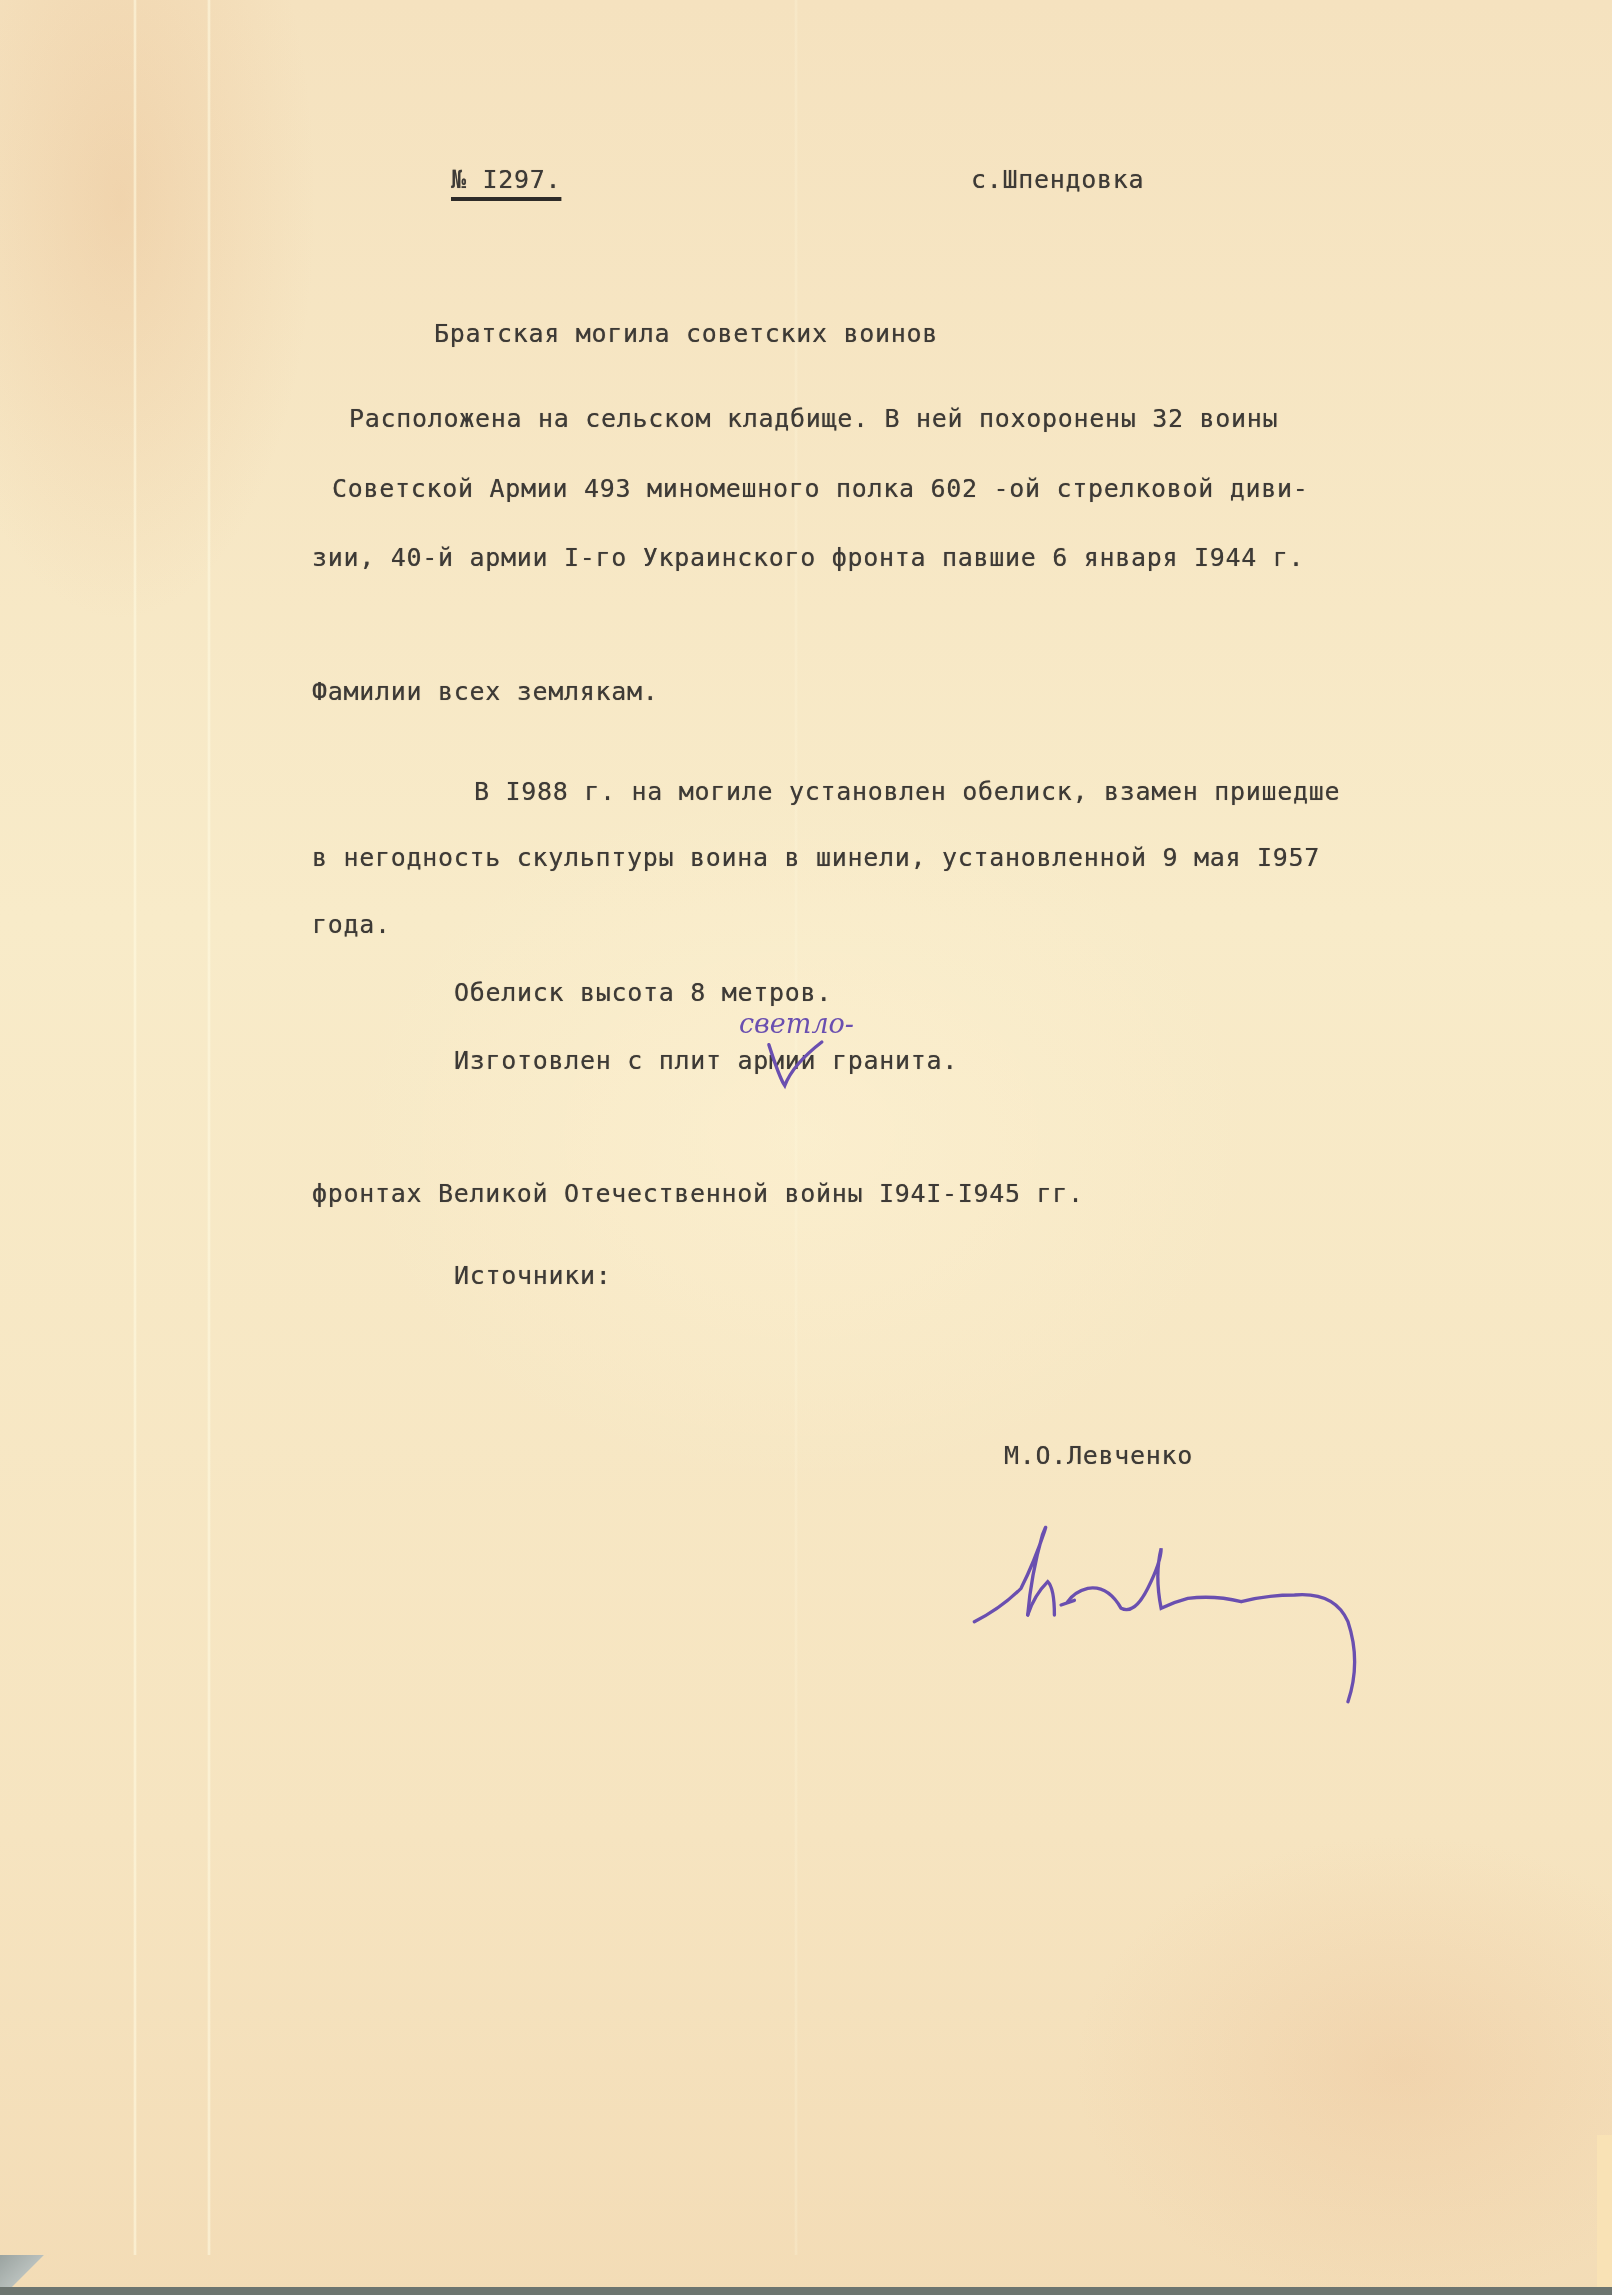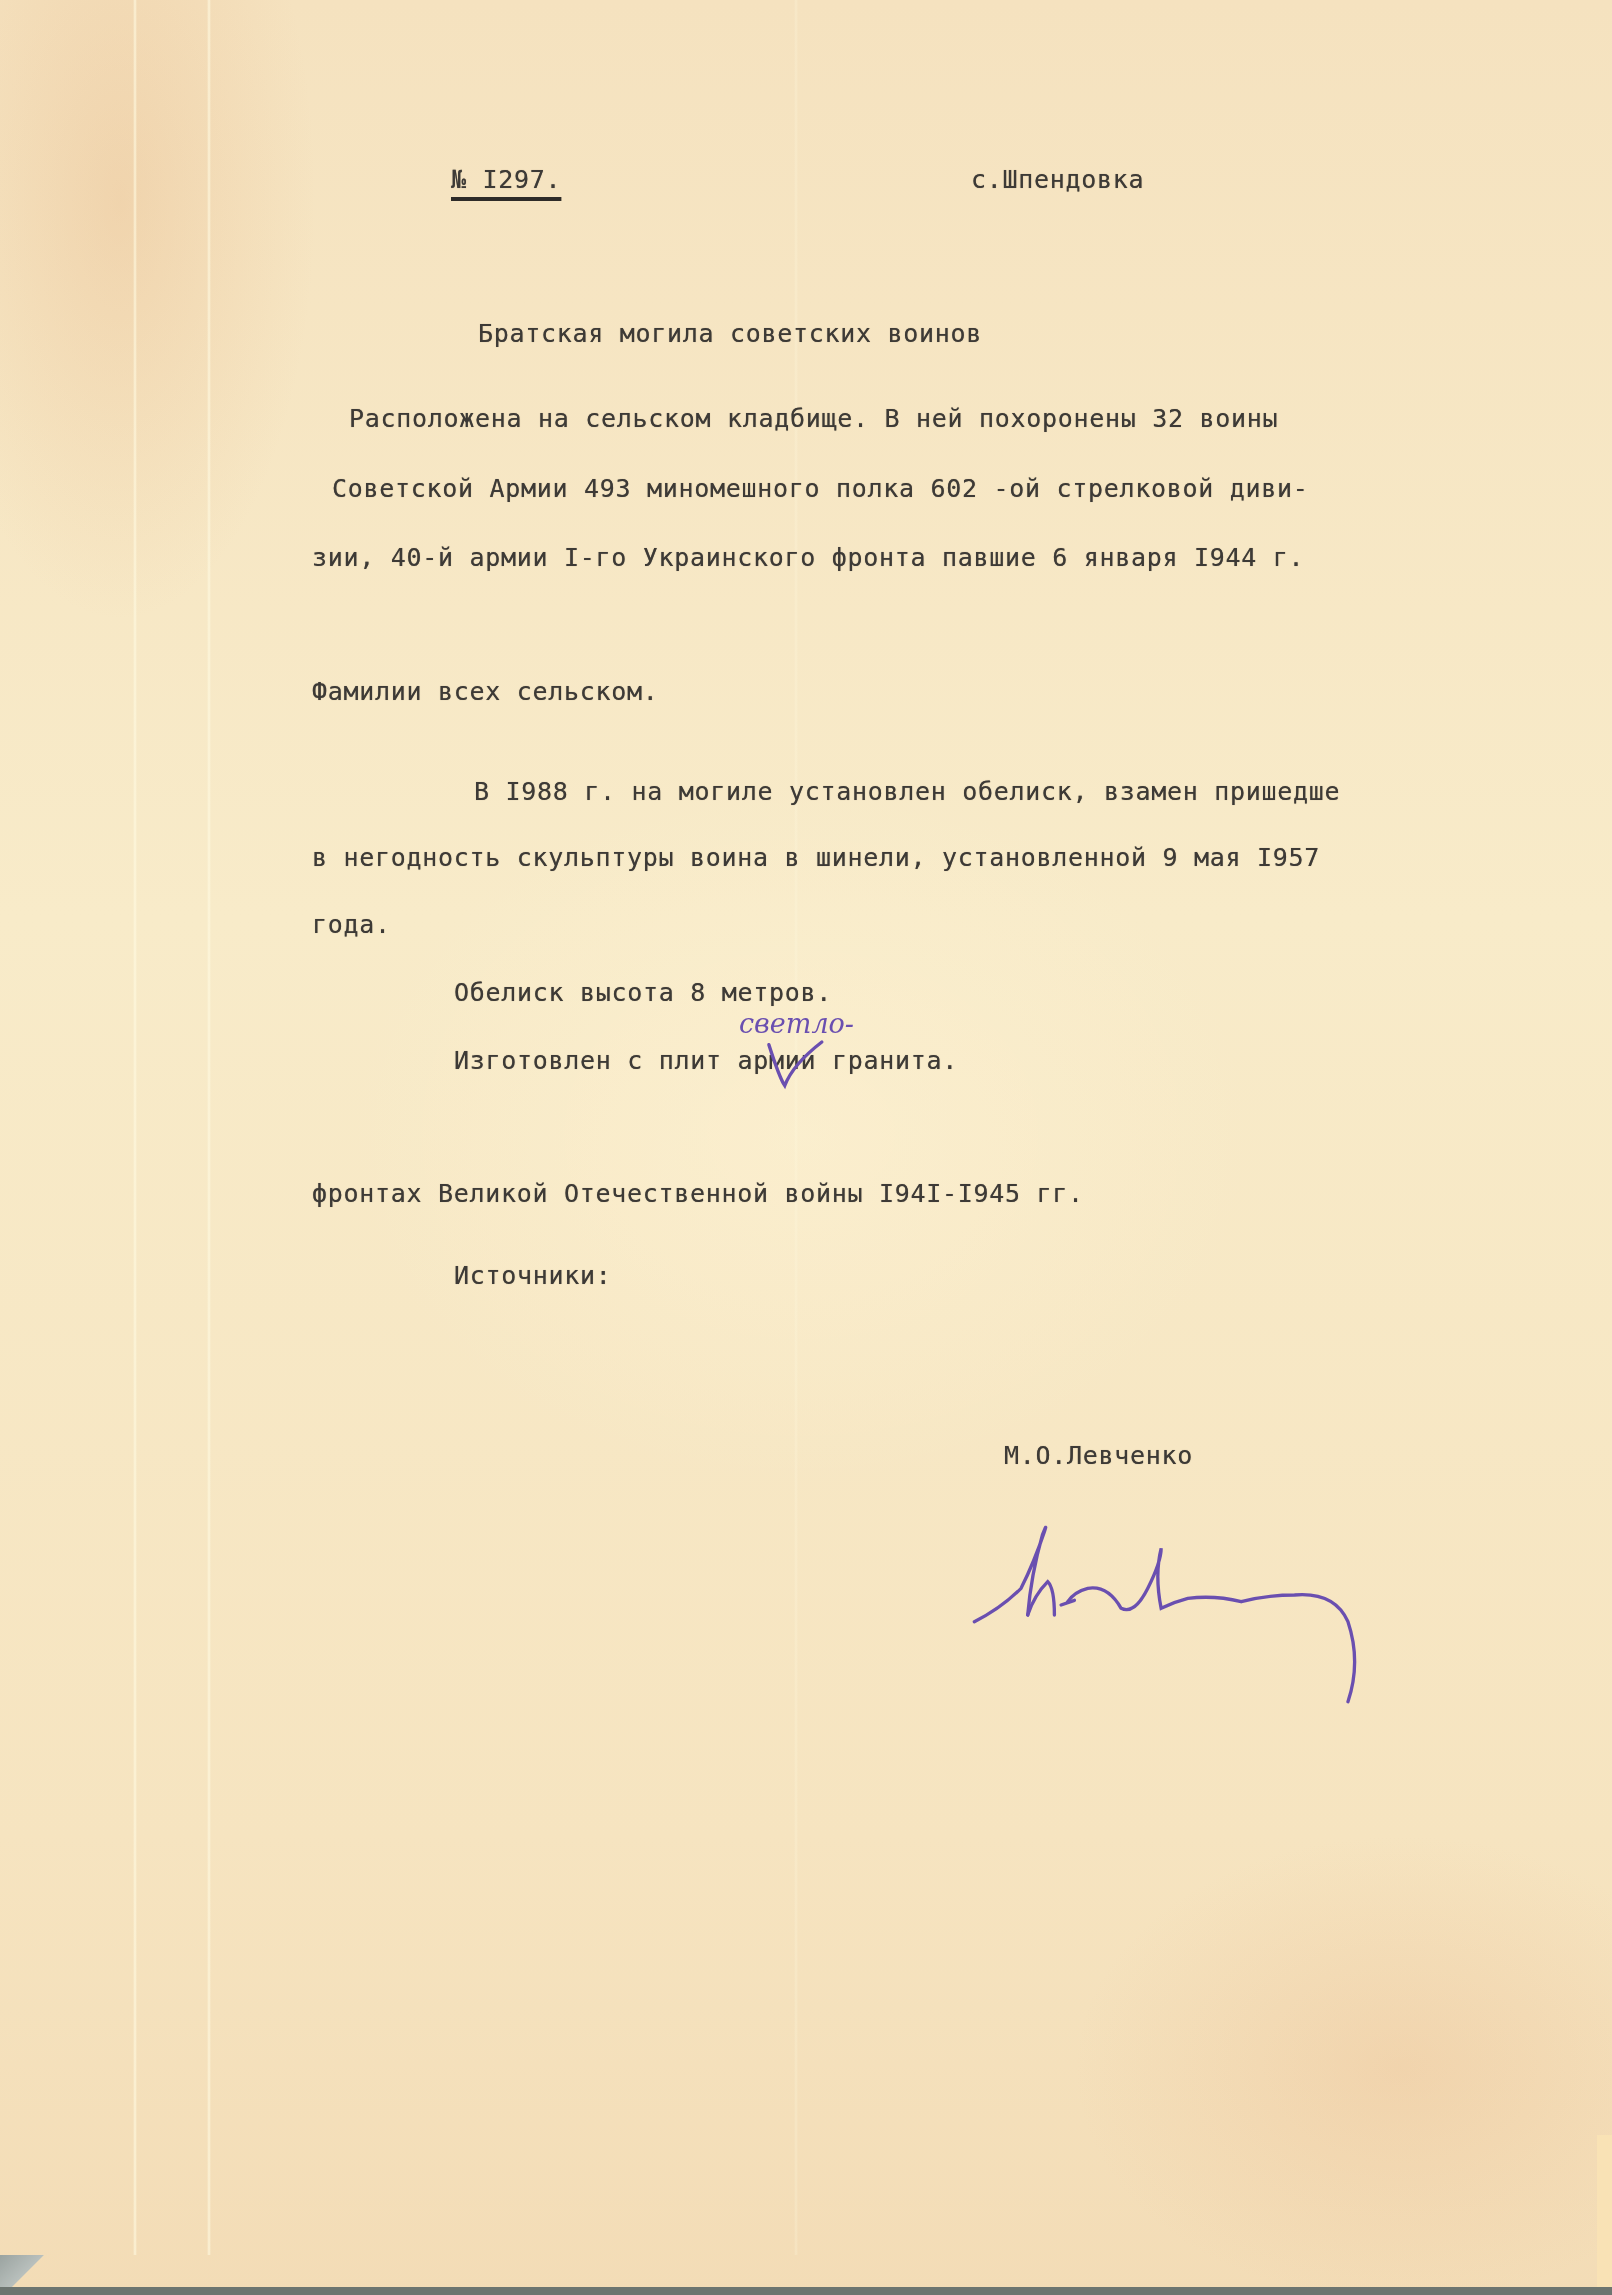--- a/index.html
+++ b/index.html
@@ -78,26 +78,26 @@
 
 <div class="page">
 
   <div class="fold" style="left:133px"></div>
   <div class="fold" style="left:207px"></div>
   <div class="fold" style="left:794px; opacity:0.4"></div>
 
   <p class="typed num" style="left:451px; top:165px;">№ I297.</p>
   <p class="typed" style="left:971px; top:165px;">с.Шпендовка</p>
 
-  <p class="typed" style="left:434px; top:319px;margin-left:44px;">Братская могила советских воинов</p>
+  <p class="typed" style="left:434px; top:319px;">Братская могила советских воинов</p>
 
   <p class="typed" style="left:349px; top:404px;">Расположена на сельском кладбище. В ней похоронены 32 воины</p>
   <p class="typed" style="left:332px; top:474px;">Советской Армии 493 миномешного полка 602 -ой стрелковой диви-</p>
   <p class="typed" style="left:312px; top:543px;text-align:center;">зии, 40-й армии I-го Украинского фронта павшие 6 января I944 г.</p>
-  <p class="typed" style="left:312px; top:677px;">Фамилии всех сельском.</p>
+  <p class="typed" style="left:312px; top:677px;">Фамилии всех землякам.</p>
 
   <p class="typed" style="left:474px; top:777px;">В I988 г. на могиле установлен  обелиск, взамен пришедше</p>
   <p class="typed" style="left:312px; top:843px;">в негодность скульптуры воина в шинели, установленной 9 мая I957</p>
   <p class="typed" style="left:312px; top:910px;">года.</p>
 
   <p class="typed" style="left:454px; top:978px;">Обелиск высота 8 метров.</p>
   <p class="typed" style="left:454px; top:1046px;">Изготовлен с плит армии гранита.</p>
 
   <span class="ink" style="left:739px; top:1008px; font-size:27px;">светло-</span>
   <svg class="caret-svg" style="left:766px; top:1038px;" width="60" height="53" viewBox="0 0 90 80">

